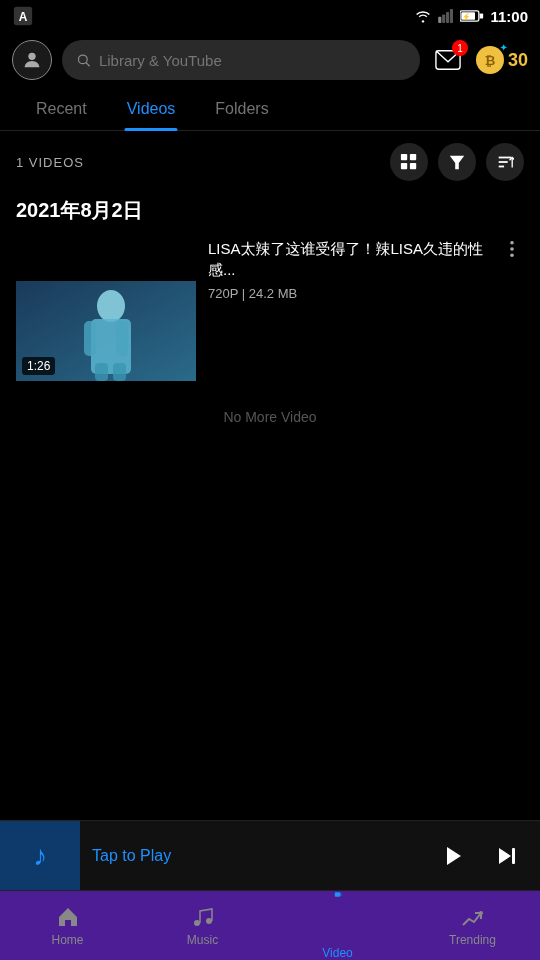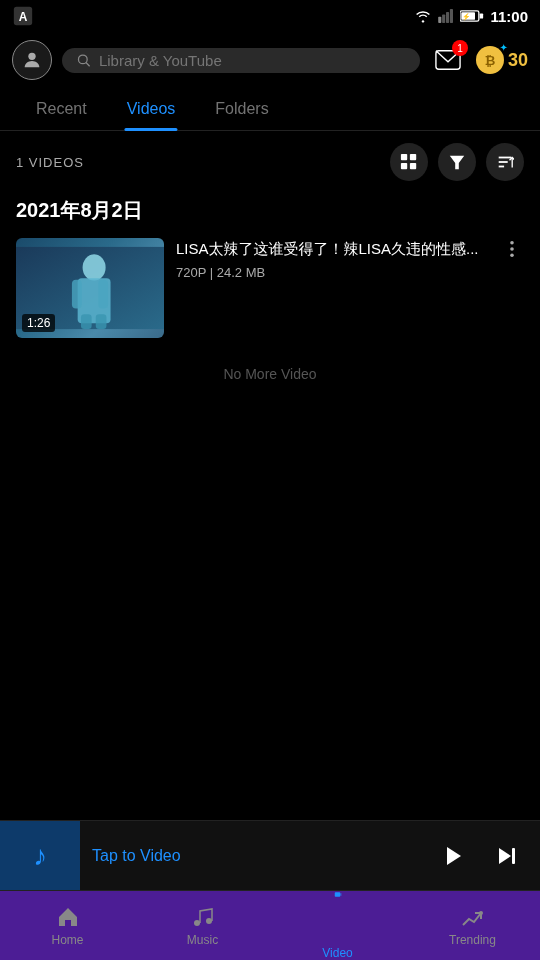--- a/index.html
+++ b/index.html
@@ -43,21 +43,21 @@
       flex-shrink: 0;
     }
     .search-bar {
       flex: 1;
       background: #2a2a2a;
       border-radius: 20px;
       display: flex;
       align-items: center;
       padding: 8px 14px;
       gap: 8px;
-      height: 25px;
+      height: 40px;
     }
     .search-bar input {
       background: transparent;
       border: none;
       outline: none;
       color: #aaa;
       font-size: 15px;
       width: 100%;
     }
     .header-icons {
@@ -167,25 +167,26 @@
 
     
     .video-item {
       display: flex;
       align-items: flex-start;
       gap: 12px;
       margin-bottom: 12px;
     }
     .thumbnail-wrapper {
       position: relative;
-      width: 148px; height: 100px;
-      border-radius: 6px;
+      width: 180px; height: 100px;
+      border-radius: 0;
       overflow: hidden;
       flex-shrink: 0;
       background: #1a3a5a;
+      margin-top: 43px;
     }
     .thumbnail-img {
       width: 100%; height: 100%;
       background: linear-gradient(135deg, #1a4a6a 0%, #2a6a8a 40%, #4a8aaa 70%, #3a6a8a 100%);
       display: flex; align-items: center; justify-content: center;
     }
     .duration-badge {
       position: absolute;
       bottom: 6px; left: 6px;
       background: rgba(0,0,0,0.75);
@@ -424,21 +425,21 @@
   </div>
 
   <div class="no-more">No More Video</div>
 </div>
 
 <div class="mini-player">
   <div class="mini-player-left">
     <span class="note-icon">♪</span>
   </div>
   <div class="mini-player-info">
-    <span class="tap-to-play">Tap to Video</span>
+    <span class="tap-to-play">Tap to Play</span>
   </div>
   <div class="mini-player-controls">
     <div class="ctrl-btn">
       <svg width="24" height="24" viewBox="0 0 24 24" fill="white">
         <polygon points="5,3 19,12 5,21"></polygon>
       </svg>
     </div>
     <div class="ctrl-btn">
       <svg width="24" height="24" viewBox="0 0 24 24" fill="white">
         <polygon points="5,4 17,12 5,20"></polygon>

